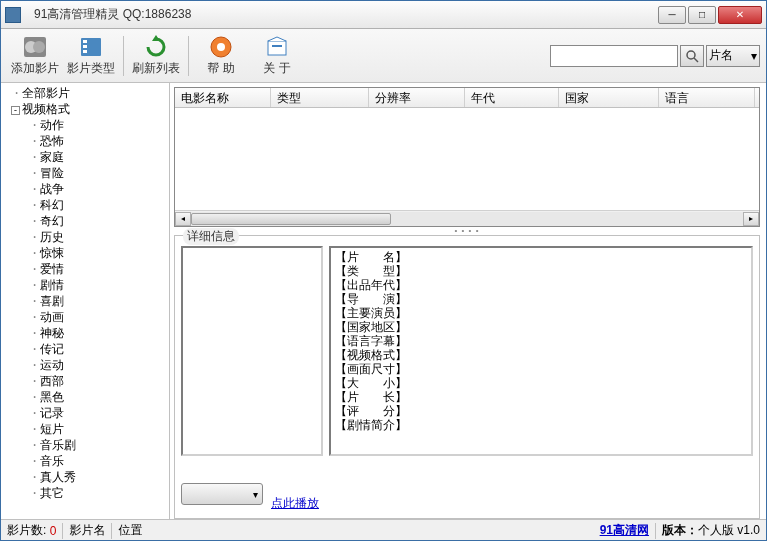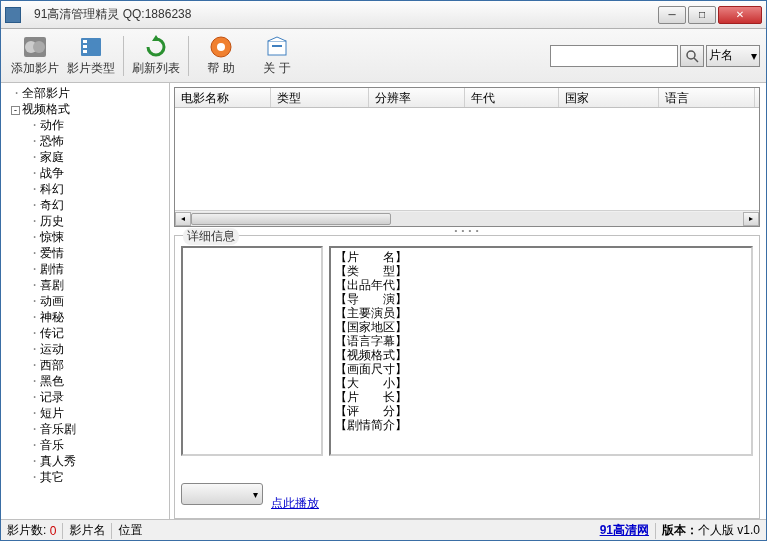--- a/index.html
+++ b/index.html
@@ -157,20 +157,21 @@
 </div>
 
 <div class="main">
 
   <div class="sidebar" id="tree">
       <div class="tree-node"><span class="tree-ind" style="width:10px"></span><span class="tree-line">·</span><span>全部影片</span></div>
       <div class="tree-node"><span class="tree-ind" style="width:10px"></span><span class="tree-pm">-</span><span>视频格式</span></div>
       <div class="tree-node"><span class="tree-ind" style="width:28px"></span><span class="tree-line">·</span><span>动作</span></div>
       <div class="tree-node"><span class="tree-ind" style="width:28px"></span><span class="tree-line">·</span><span>恐怖</span></div>
       <div class="tree-node"><span class="tree-ind" style="width:28px"></span><span class="tree-line">·</span><span>家庭</span></div>
+      <div class="tree-node"><span class="tree-ind" style="width:28px"></span><span class="tree-line">·</span><span>冒险</span></div>
       <div class="tree-node"><span class="tree-ind" style="width:28px"></span><span class="tree-line">·</span><span>战争</span></div>
       <div class="tree-node"><span class="tree-ind" style="width:28px"></span><span class="tree-line">·</span><span>科幻</span></div>
       <div class="tree-node"><span class="tree-ind" style="width:28px"></span><span class="tree-line">·</span><span>奇幻</span></div>
       <div class="tree-node"><span class="tree-ind" style="width:28px"></span><span class="tree-line">·</span><span>历史</span></div>
       <div class="tree-node"><span class="tree-ind" style="width:28px"></span><span class="tree-line">·</span><span>惊悚</span></div>
       <div class="tree-node"><span class="tree-ind" style="width:28px"></span><span class="tree-line">·</span><span>爱情</span></div>
       <div class="tree-node"><span class="tree-ind" style="width:28px"></span><span class="tree-line">·</span><span>剧情</span></div>
       <div class="tree-node"><span class="tree-ind" style="width:28px"></span><span class="tree-line">·</span><span>喜剧</span></div>
       <div class="tree-node"><span class="tree-ind" style="width:28px"></span><span class="tree-line">·</span><span>动画</span></div>
       <div class="tree-node"><span class="tree-ind" style="width:28px"></span><span class="tree-line">·</span><span>神秘</span></div>

